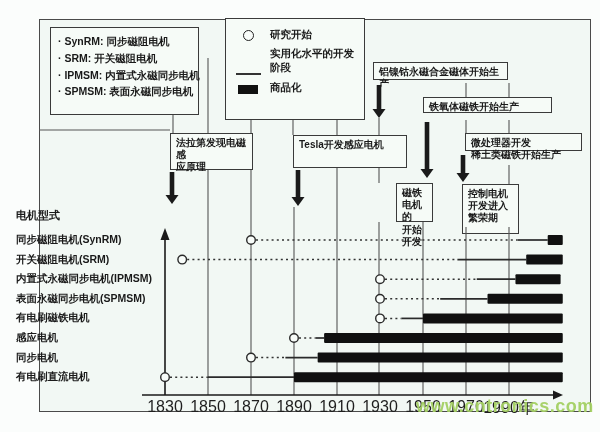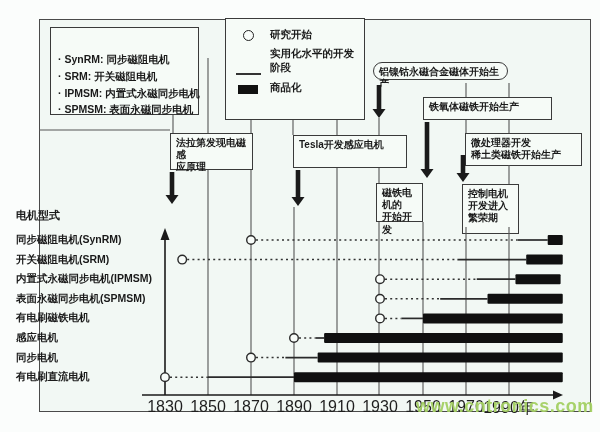--- a/index.html
+++ b/index.html
@@ -6,21 +6,21 @@
   body{
     width:600px;height:432px;position:relative;overflow:hidden;
     background:#fbfdfc;color:#1a1a1a;
     font-family:"Liberation Sans",sans-serif;
   }
   .frame{
     position:absolute;left:39px;top:19px;width:552px;height:393px;
     border:1.5px solid #4a4a4a;background:#f2f8f4;box-sizing:border-box;
   }
   .box{position:absolute;border:1.2px solid #3a3a3a;background:#f6fbf7;box-sizing:border-box}
-  .abbr{left:50px;top:27px;width:149px;height:88px;padding:23px 7px}
+  .abbr{left:50px;top:27px;width:149px;height:88px;padding:5px 7px}
   .abbr ul{margin:0;padding:0}
   .abbr li{list-style:none;font-weight:bold;font-size:10.5px;line-height:1.6;white-space:nowrap}
   .abbr li::before{content:"· "}
   .sym{left:225px;top:18px;width:140px;height:102px;padding:8px 5px 4px 9px}
   .symrow{display:flex;gap:9px;align-items:flex-end;margin-bottom:5px}
   .symicon{flex:0 0 26px;display:flex;justify-content:center;margin-top:3px}
   .i-circle{width:9px;height:9px;border:1.6px solid #222;border-radius:50%;background:#f8fcf9}
   .i-dotted{width:25px;height:0;border-top:2px dotted #333;margin-top:4px}
   .i-solid{width:25px;height:0;border-top:2px solid #333;margin-top:4px}
   .i-bar{width:20px;height:9px;background:#111}
@@ -73,25 +73,25 @@
         </span>
         <span class="symlabel">商品化</span>
       </div>
     </div>
 </div>
 
 <div id="ann-layer">
     <div class="ann" style="left: 170px; top: 133px; width: 83px; height: 37px;">法拉第发现电磁感
 应原理</div>
     <div class="ann" style="left: 293px; top: 135px; width: 114px; height: 33px;">Tesla开发感应电机</div>
-    <div class="ann" style="left: 373px; top: 62px; width: 135px; height: 18px; border-radius: 10px;">铝镍钴永磁合金磁体开始生产</div>
-    <div class="ann" style="left: 423px; top: 97px; width: 129px; height: 23px;">铁氧体磁铁开始生产</div>
-    <div class="ann" style="left: 465px; top: 133px; width: 117px; height: 33px;">微处理器开发
+    <div class="ann" style="left: 373px; top: 62px; width: 135px; height: 18px;">铝镍钴永磁合金磁体开始生产</div>
+    <div class="ann" style="left: 423px; top: 97px; width: 129px; height: 16px;">铁氧体磁铁开始生产</div>
+    <div class="ann" style="left: 465px; top: 133px; width: 117px; height: 18px;">微处理器开发
 稀土类磁铁开始生产</div>
-    <div class="ann" style="left: 376px; top: 183px; width: 47px; height: 39px;">磁铁电机的
+    <div class="ann" style="left: 396px; top: 183px; width: 37px; height: 39px;">磁铁电机的
 开始开发</div>
     <div class="ann" style="left: 462px; top: 184px; width: 57px; height: 50px;">控制电机
 开发进入
 繁荣期</div>
   </div>
 
 <div class="ytitle">电机型式</div>
 <div id="row-labels">
     <div class="rowlabel" style="top: 233px;">同步磁阻电机(SynRM)</div>
     <div class="rowlabel" style="top: 252.6px;">开关磁阻电机(SRM)</div>

